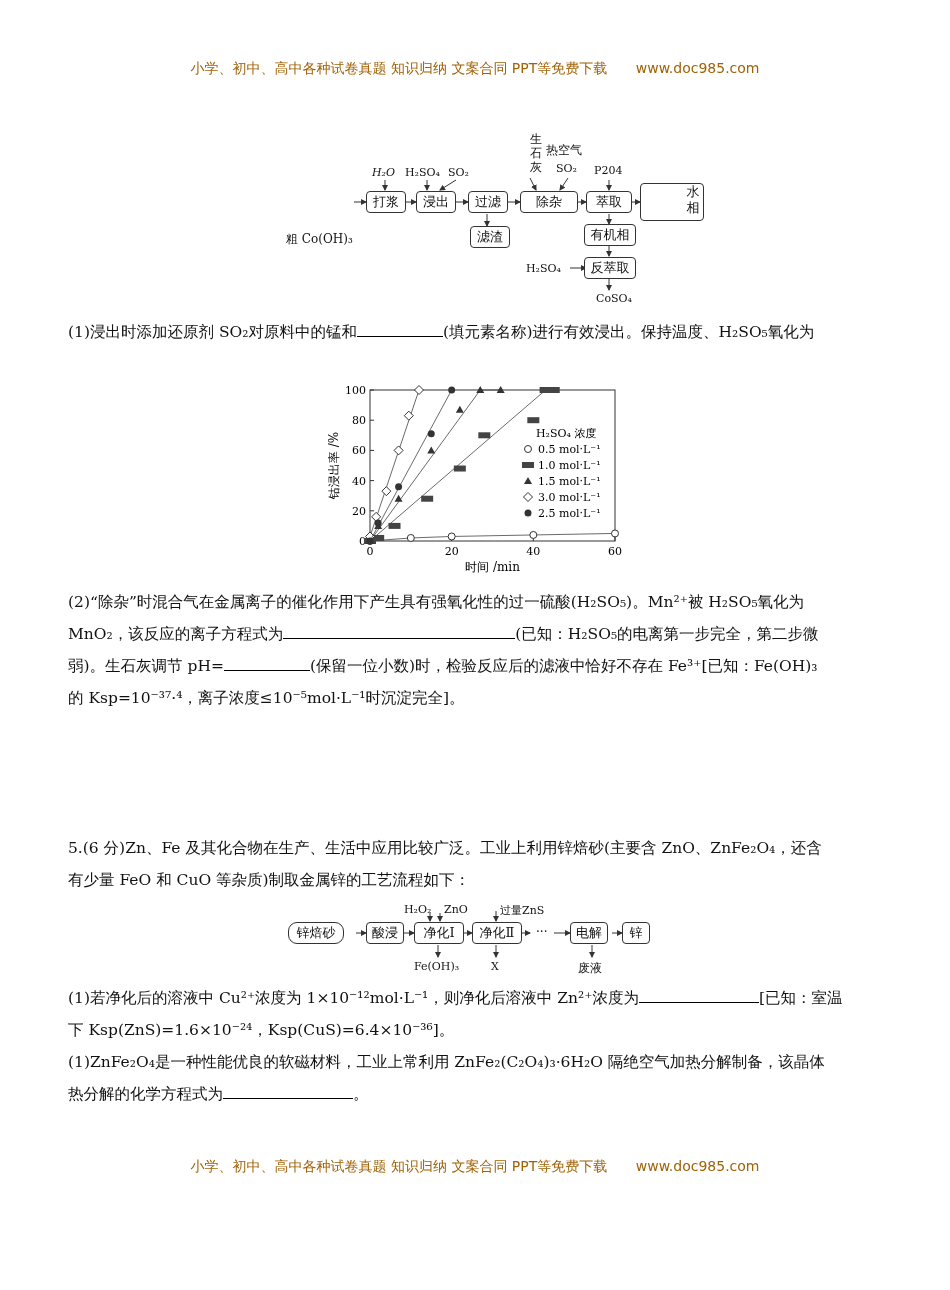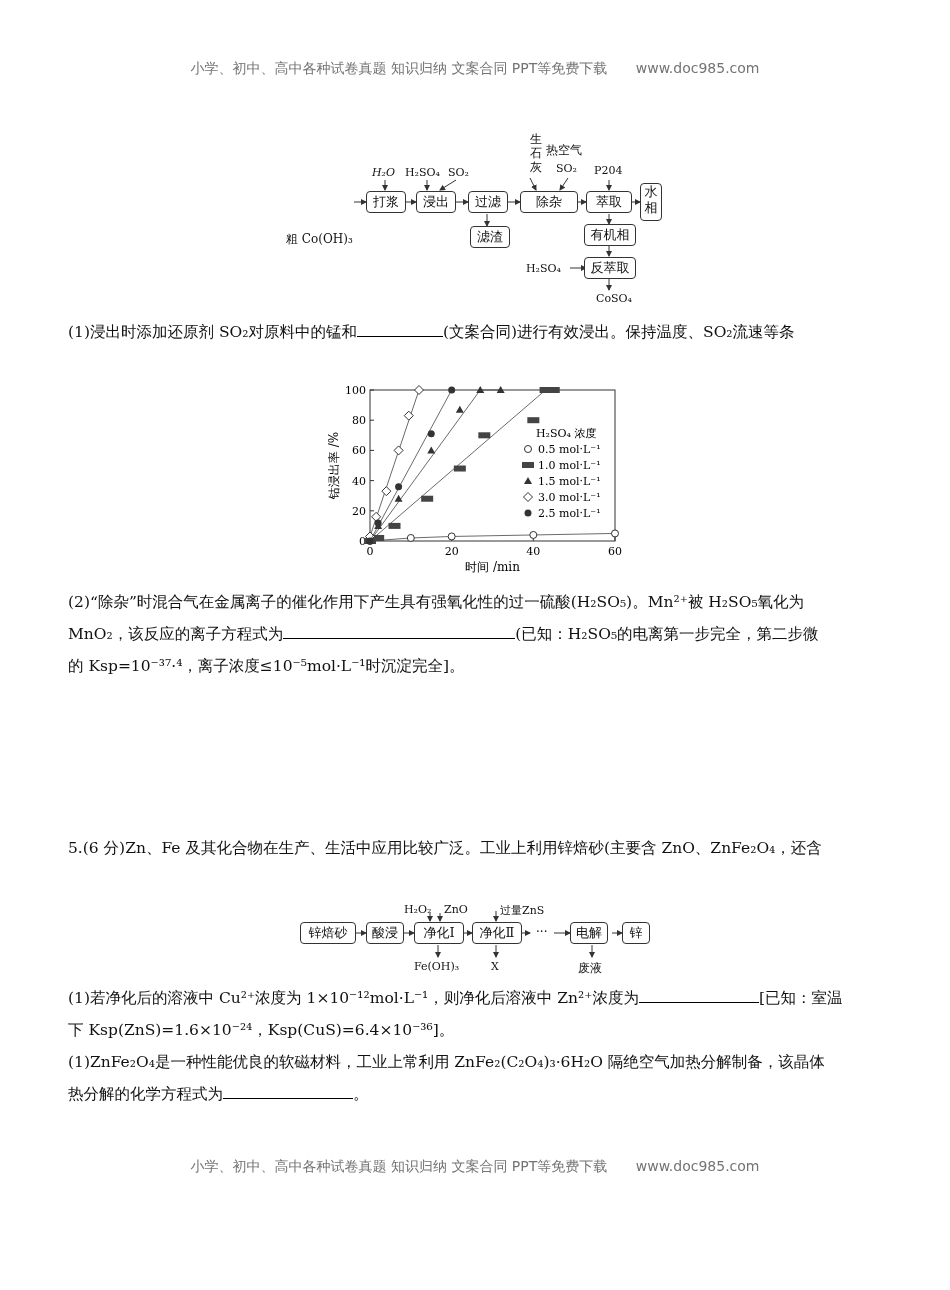--- a/index.html
+++ b/index.html
@@ -1,19 +1,19 @@
 <!DOCTYPE html>
 <html><head>
 <meta charset="utf-8">
 <style>
   html, body { margin:0; padding:0; background:#fff; }
   body { width:950px; height:1290px; position:relative; overflow:hidden;
          font-family:"DejaVu Serif","Liberation Serif",serif; color:#111; }
   .hdr { position:absolute; left:0; width:950px; text-align:center;
-         font-family:"DejaVu Sans","Liberation Sans",sans-serif; font-size:14px; color:#737373; }
+         font-family:"DejaVu Sans","Liberation Sans",sans-serif; font-size:14px; color:#a16207; }
   .hdr .url { margin-left:24px; }
   .para { position:absolute; left:68px; width:815px; font-size:15.5px; line-height:32px; }
   .blank { display:inline-block; border-bottom:1.5px solid #000; height:16px; vertical-align:baseline; }
   .fc { position:absolute; }
   .box { position:absolute; border:1px solid #333; border-radius:4px; font-size:13px;
          text-align:center; background:#fff; line-height:20px; }
   .lbl { position:absolute; font-size:11px; white-space:nowrap; }
   svg text { font-family:"DejaVu Serif","Liberation Serif",serif; }
 </style>
 </head>
@@ -49,37 +49,37 @@
     <line x1="288" y1="48" x2="280" y2="60"></line>
     <line x1="329" y1="50" x2="329" y2="60"></line>
   </g>
 </svg>
 <div class="lbl" style="left:286px;top:195px;font-size:12px;margin-top:36px;">粗 Co(OH)₃</div>
 <div class="box" style="left:366px;top:191px;width:38px;">打浆</div>
 <div class="box" style="left:416px;top:191px;width:38px;">浸出</div>
 <div class="box" style="left:468px;top:191px;width:38px;">过滤</div>
 <div class="box" style="left:520px;top:191px;width:56px;">除杂</div>
 <div class="box" style="left:586px;top:191px;width:44px;">萃取</div>
-<div class="box" style="left:640px;top:183px;width:20px;line-height:16px;height:36px;">水相</div>
+<div class="box" style="left:640px;top:183px;width:20px;line-height:16px;height:36px;padding-left:42px;">水相</div>
 <div class="box" style="left:470px;top:226px;width:38px;">滤渣</div>
 <div class="box" style="left:584px;top:224px;width:50px;">有机相</div>
 <div class="box" style="left:584px;top:257px;width:50px;">反萃取</div>
 <div class="lbl" style="left:372px;top:166px;font-style:italic;">H₂O</div>
 <div class="lbl" style="left:405px;top:166px;">H₂SO₄</div>
 <div class="lbl" style="left:448px;top:166px;">SO₂</div>
 <div class="lbl" style="left:530px;top:132px;width:12px;white-space:normal;line-height:14px;font-size:12px;">生石灰</div>
 <div class="lbl" style="left:546px;top:142px;font-size:12px;">热空气</div>
 <div class="lbl" style="left:556px;top:162px;">SO₂</div>
 <div class="lbl" style="left:594px;top:164px;">P204</div>
 <div class="lbl" style="left:526px;top:262px;">H₂SO₄</div>
 <div class="lbl" style="left:596px;top:292px;">CoSO₄</div>
 
 <div class="para" style="top:316px;">
   <div>
-    <span>(1)浸出时添加还原剂 SO₂对原料中的锰和</span><span class="blank" style="width:86px;"></span><span>(文案合同)进行有效浸出。保持温度、SO₂流速等条</span>
+    <span>(1)浸出时添加还原剂 SO₂对原料中的锰和</span><span class="blank" style="width:86px;"></span><span>(填元素名称)进行有效浸出。保持温度、H₂SO₅氧化为</span>
   </div>
 </div>
 
 <svg class="fc" id="chart" style="left:320px;top:380px;" width="320" height="200">
     <rect x="50" y="10" width="245" height="151" fill="none" stroke="#333" stroke-width="1"></rect>
     <line x1="50" y1="161" x2="50" y2="157" stroke="#333"></line>
     <text x="50" y="175" font-size="11" text-anchor="middle">0</text>
     <line x1="131.66666666666666" y1="161" x2="131.66666666666666" y2="157" stroke="#333"></line>
     <text x="131.66666666666666" y="175" font-size="11" text-anchor="middle">20</text>
     <line x1="213.33333333333331" y1="161" x2="213.33333333333331" y2="157" stroke="#333"></line>
@@ -150,25 +150,29 @@
     <text x="218" y="121" font-size="11">3.0 mol·L⁻¹</text>
     <circle cx="208" cy="133" r="3.5" fill="#333"></circle>
     <text x="218" y="137" font-size="11">2.5 mol·L⁻¹</text>
   </svg>
 
 <div class="para" style="top:586px;">
   <div>(2)“除杂”时混合气在金属离子的催化作用下产生具有强氧化性的过一硫酸(H₂SO₅)。Mn²⁺被 H₂SO₅氧化为</div>
   <div>
     <span>MnO₂，该反应的离子方程式为</span><span class="blank" style="width:232px;"></span><span>(已知：H₂SO₅的电离第一步完全，第二步微</span>
   </div>
+  <div>
+    <span>弱)。生石灰调节 pH=</span><span class="blank" style="width:86px;"></span><span>(保留一位小数)时，检验反应后的滤液中恰好不存在 Fe³⁺[已知：Fe(OH)₃</span>
+  </div>
   <div>的 Ksp=10⁻³⁷·⁴，离子浓度≤10⁻⁵mol·L⁻¹时沉淀完全]。</div>
 </div>
 
 <div class="para" style="top:832px;">
   <div>5.(6 分)Zn、Fe 及其化合物在生产、生活中应用比较广泛。工业上利用锌焙砂(主要含 ZnO、ZnFe₂O₄，还含</div>
+  <div>有少量 FeO 和 CuO 等杂质)制取金属锌的工艺流程如下：</div>
 </div>
 
 <svg class="fc" style="left:290px;top:895px;" width="380" height="90">
   <defs>
       <marker id="ar2" markerWidth="6" markerHeight="6" refX="5" refY="3" orient="auto">
         <path d="M0,0 L6,3 L0,6 z" fill="#333"></path>
       </marker>
     </defs>
   <g stroke="#333" stroke-width="1" fill="none" marker-end="url(#ar2)">
     <line x1="66" y1="38" x2="76" y2="38"></line>
@@ -178,21 +182,21 @@
     <line x1="264" y1="38" x2="280" y2="38"></line>
     <line x1="322" y1="38" x2="332" y2="38"></line>
     <line x1="140" y1="18" x2="140" y2="26"></line>
     <line x1="150" y1="18" x2="150" y2="26"></line>
     <line x1="206" y1="16" x2="206" y2="26"></line>
     <line x1="148" y1="50" x2="148" y2="62"></line>
     <line x1="206" y1="50" x2="206" y2="62"></line>
     <line x1="302" y1="50" x2="302" y2="62"></line>
   </g>
 </svg>
-<div class="box" style="left:300px;top:922px;width:54px;">锌焙砂</div>
+<div class="box" style="left:288px;top:922px;width:54px;border-radius:9px;">锌焙砂</div>
 <div class="box" style="left:366px;top:922px;width:36px;">酸浸</div>
 <div class="box" style="left:414px;top:922px;width:48px;">净化Ⅰ</div>
 <div class="box" style="left:472px;top:922px;width:48px;">净化Ⅱ</div>
 <div class="lbl" style="left:536px;top:925px;font-size:12px;">···</div>
 <div class="box" style="left:570px;top:922px;width:36px;">电解</div>
 <div class="box" style="left:622px;top:922px;width:26px;">锌</div>
 <div class="lbl" style="left:404px;top:903px;">H₂O₂</div>
 <div class="lbl" style="left:444px;top:903px;">ZnO</div>
 <div class="lbl" style="left:500px;top:903px;">过量ZnS</div>
 <div class="lbl" style="left:414px;top:960px;">Fe(OH)₃</div>

